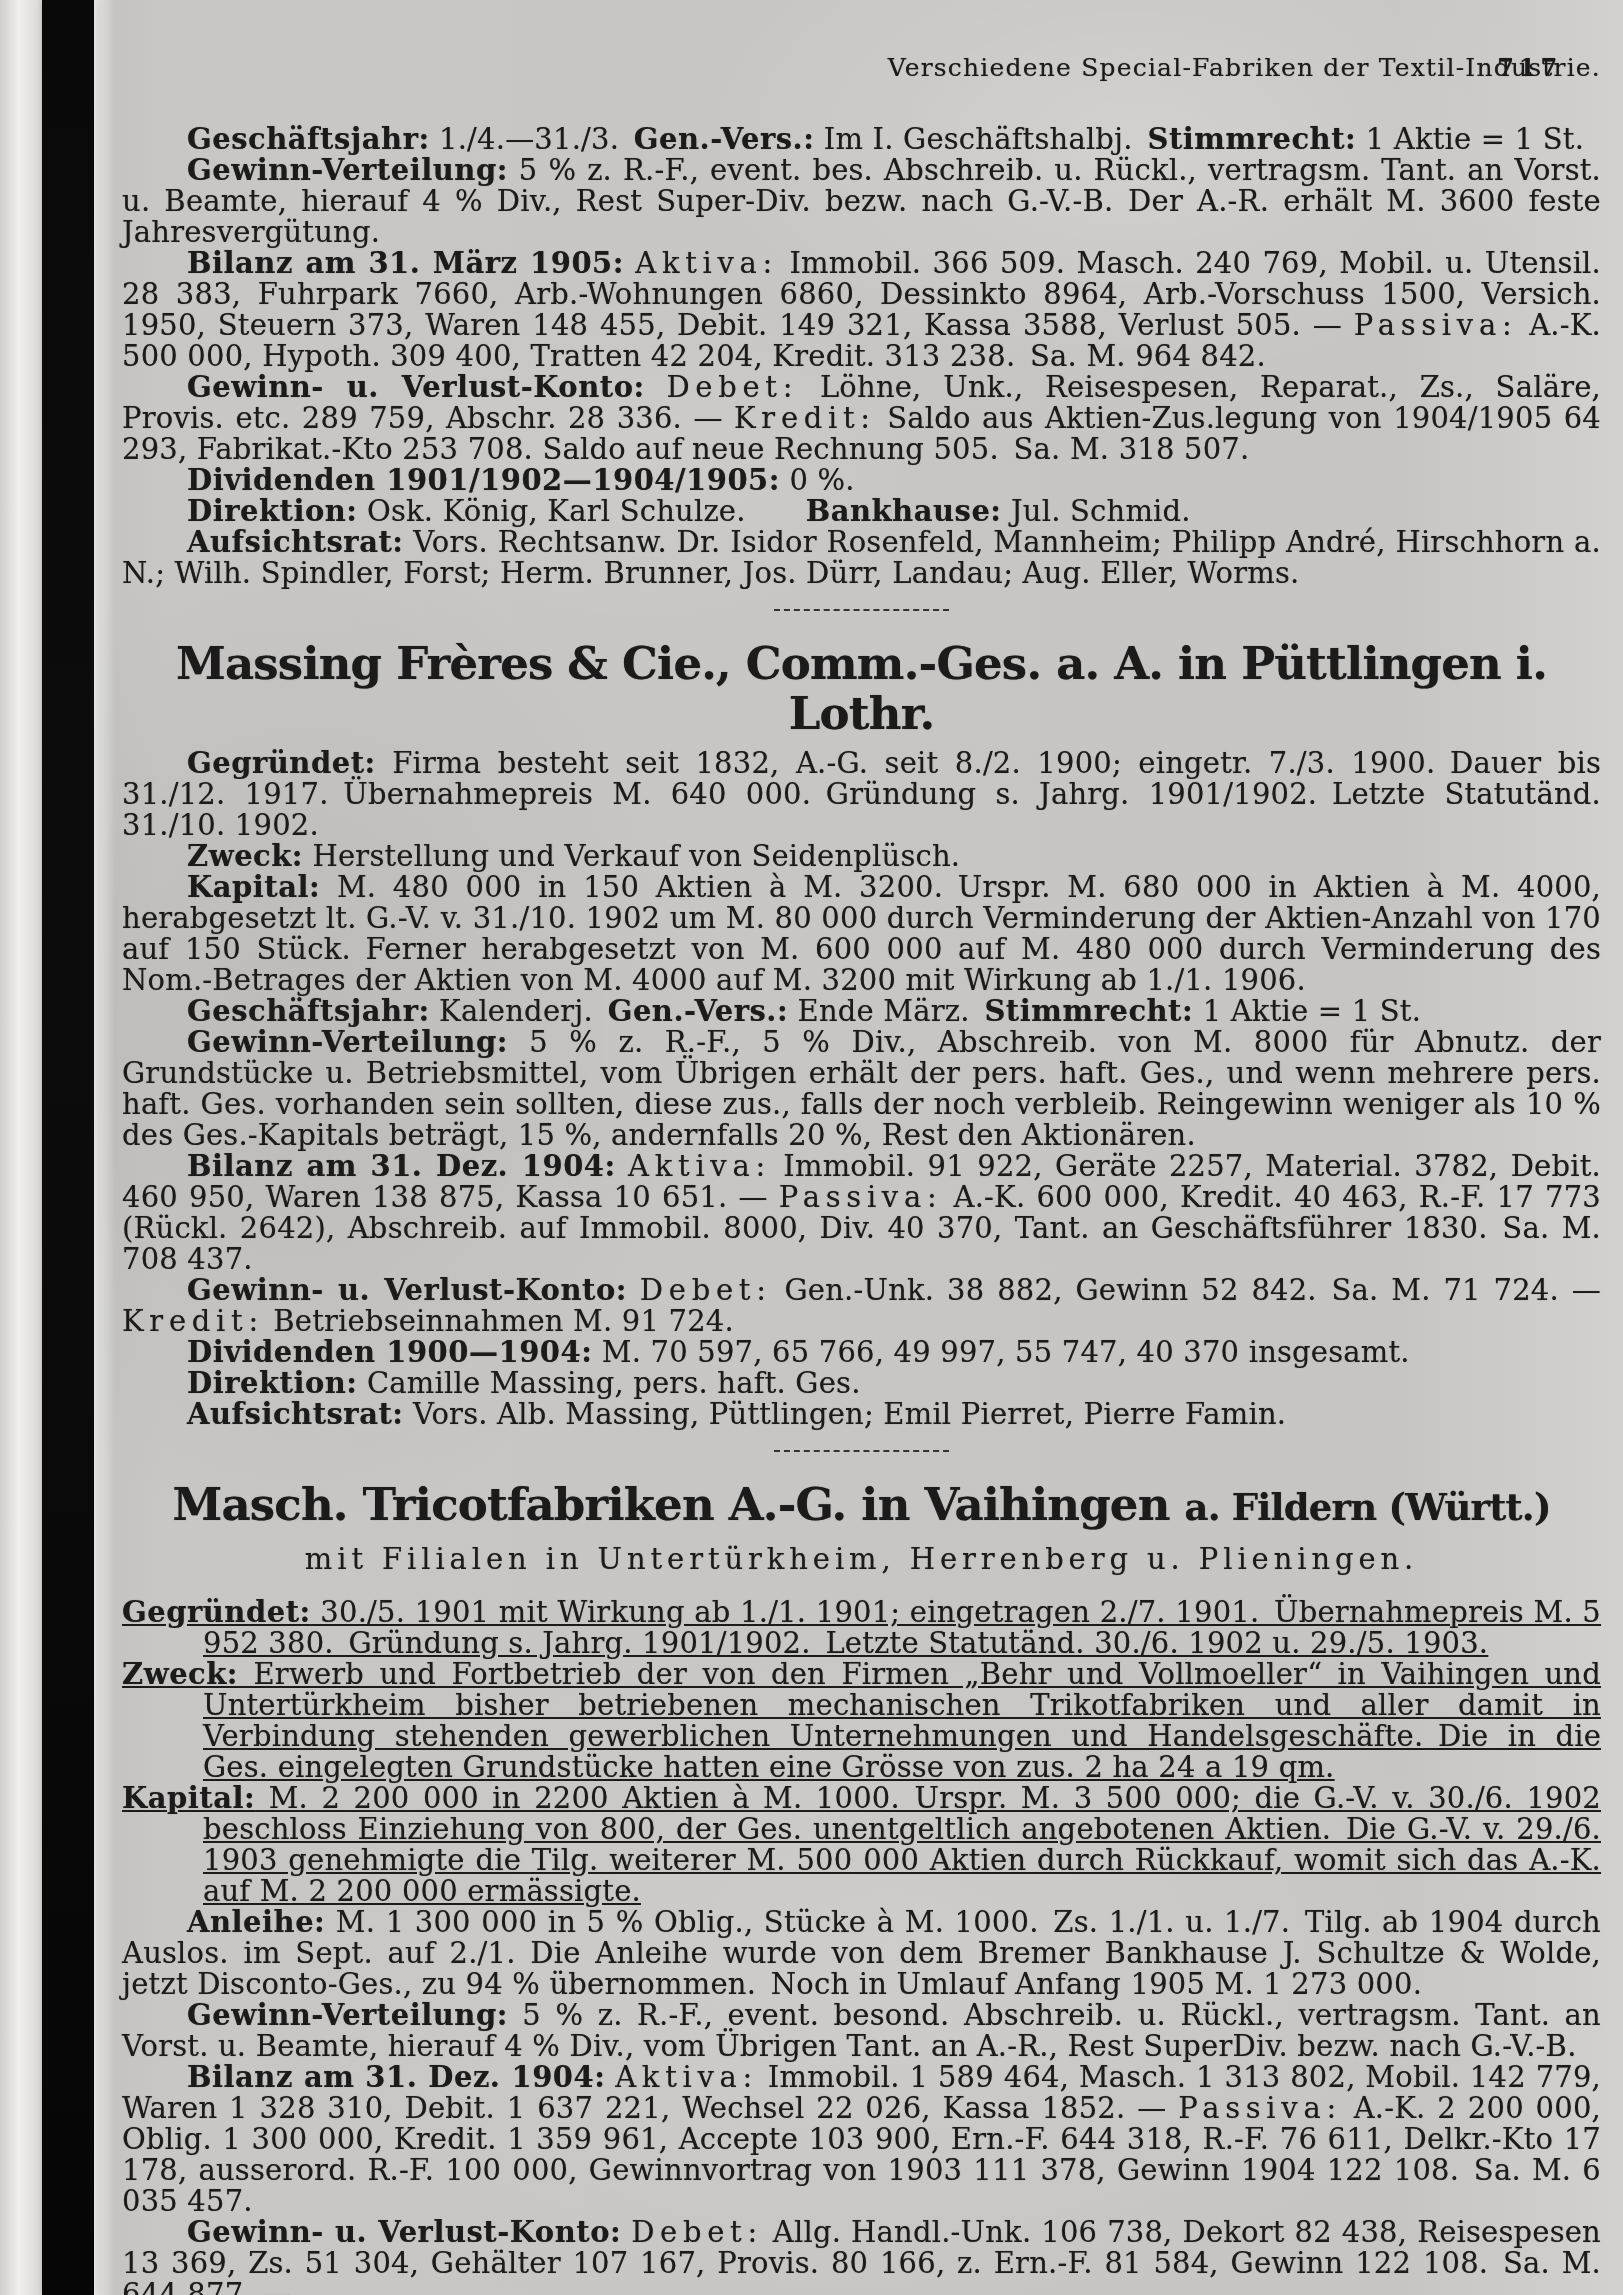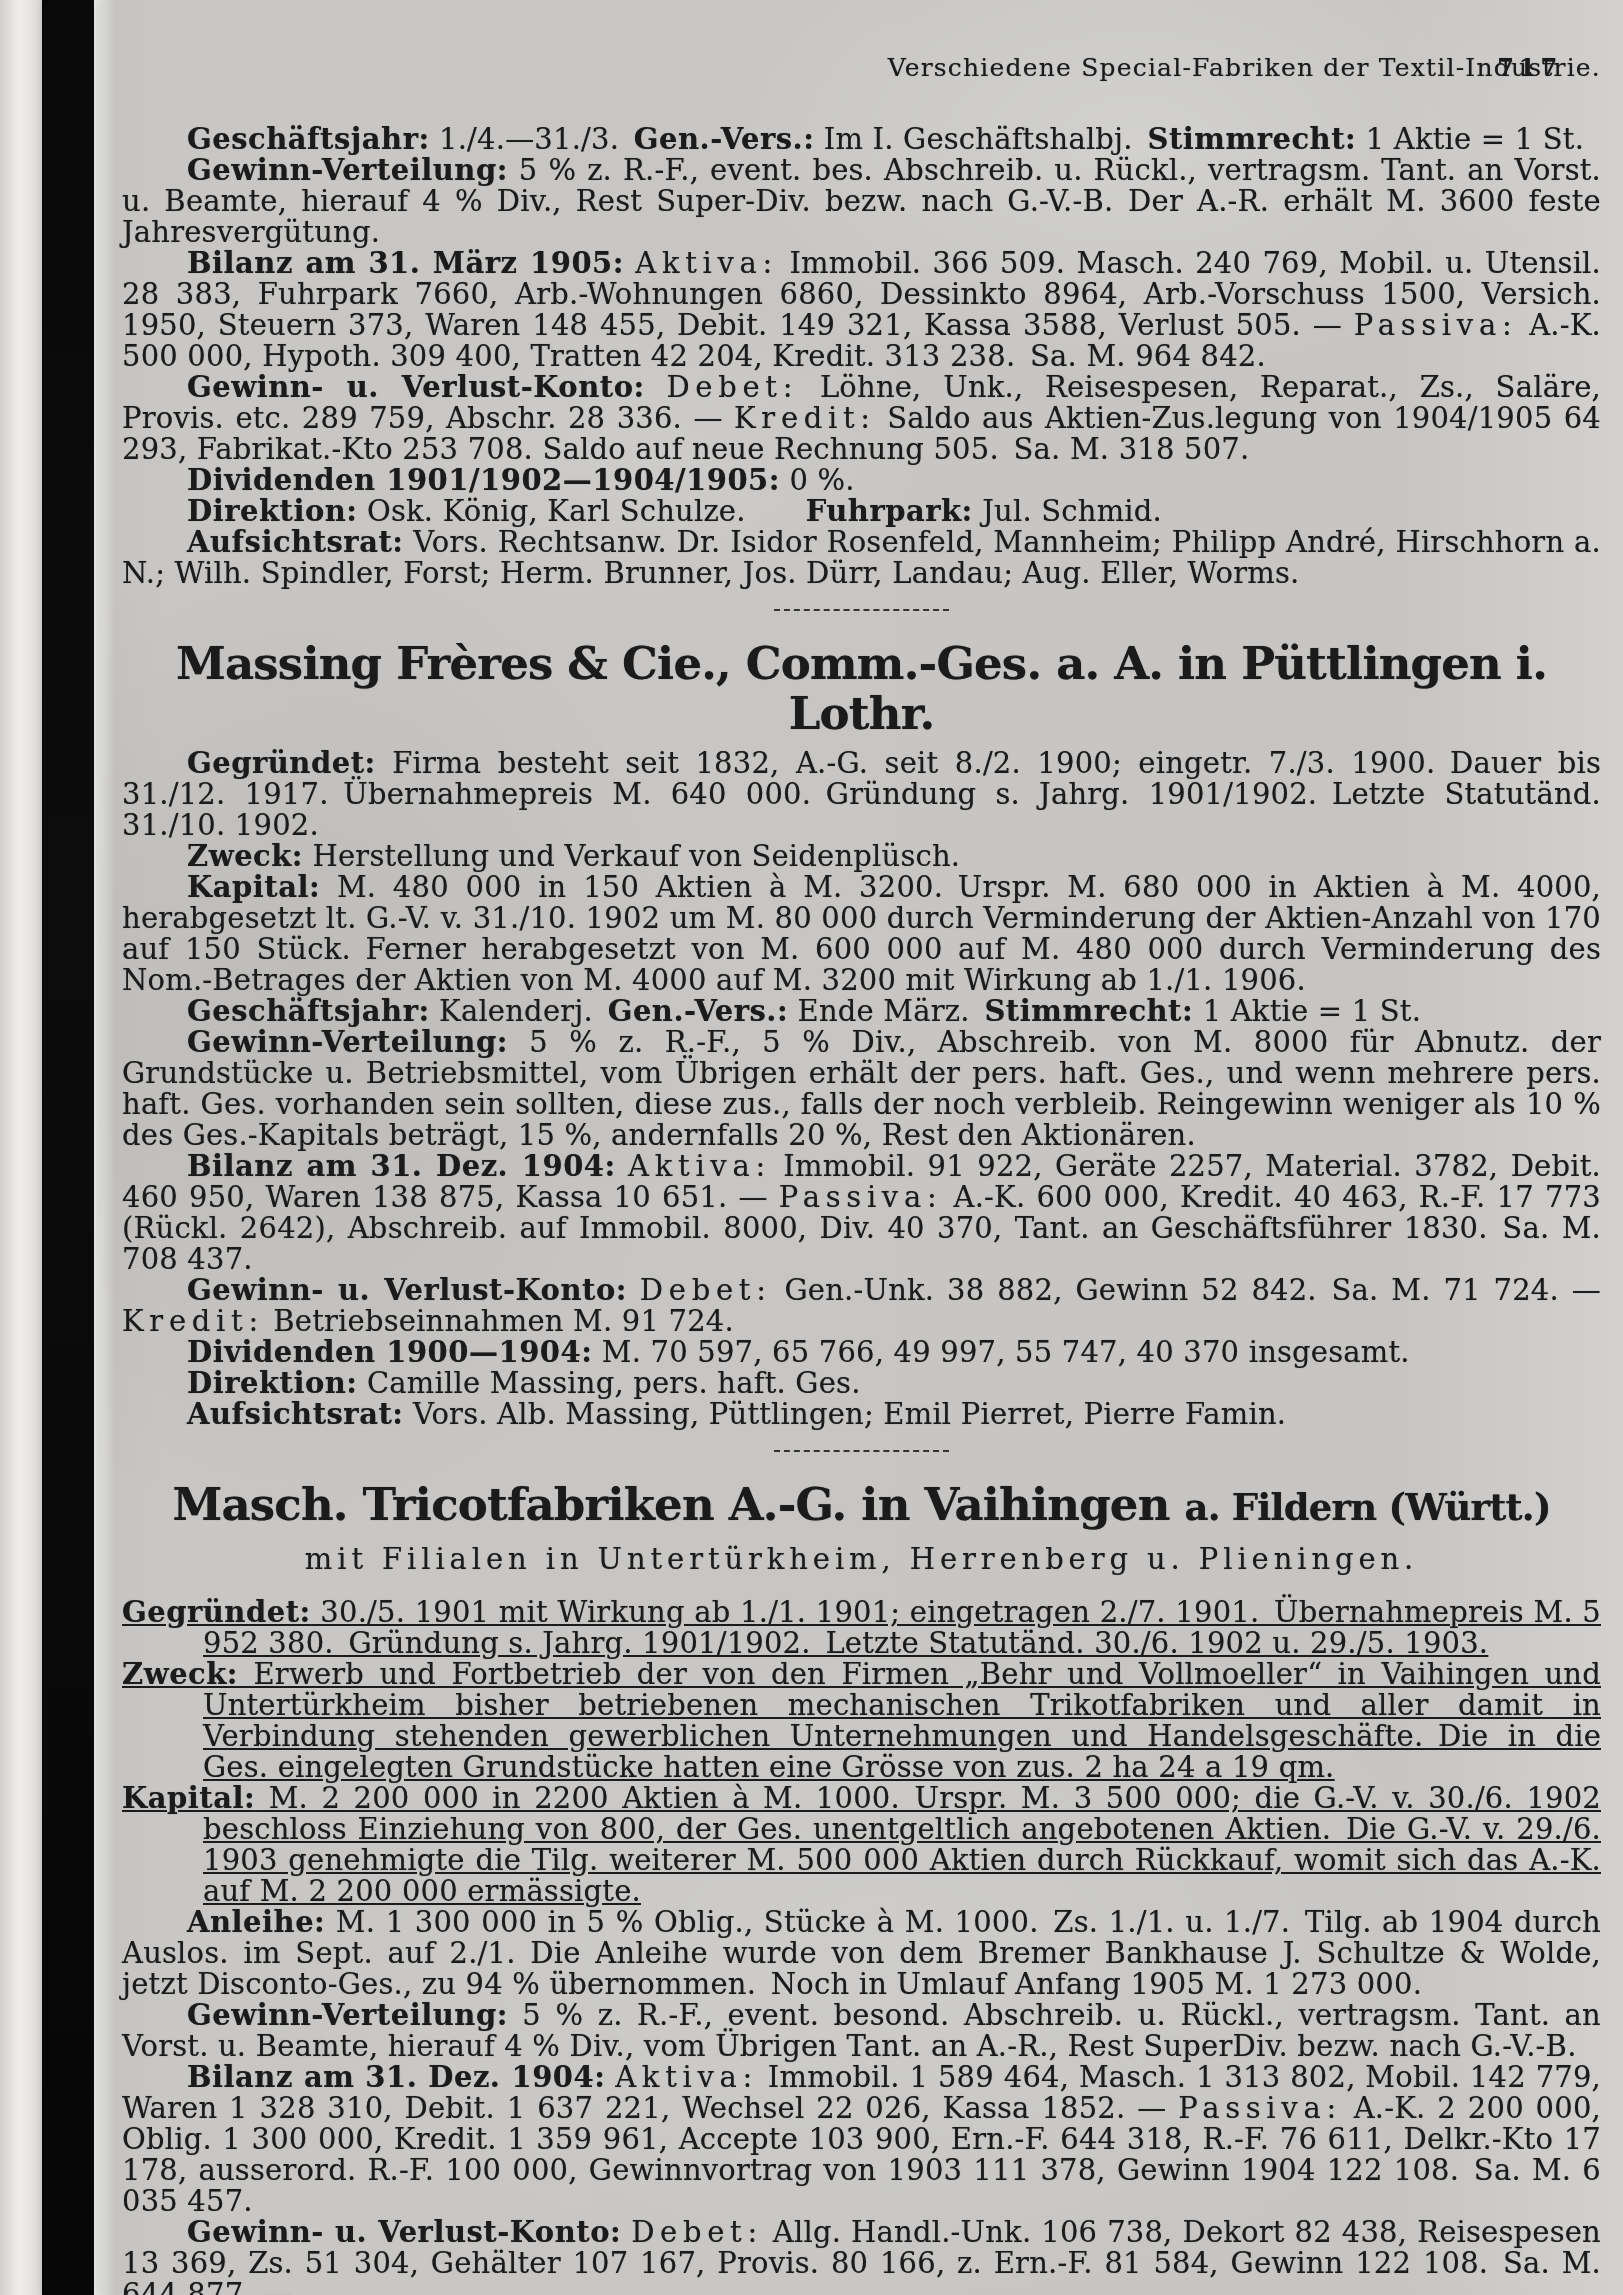--- a/index.html
+++ b/index.html
@@ -69,21 +69,21 @@
       <span class="page-number">717</span>
     </div>
 
     <div class="body-text" id="entries">
         <section class="company">
           <p class="para"><span class="lbl">Geschäftsjahr:</span><span> 1./4.—31./3. </span><span class="lbl">Gen.-Vers.:</span><span> Im I. Geschäftshalbj. </span><span class="lbl">Stimmrecht:</span><span> 1 Aktie = 1 St.</span></p>
           <p class="para"><span class="lbl">Gewinn-Verteilung:</span><span> 5 % z. R.-F., event. bes. Abschreib. u. Rückl., vertragsm. Tant. an Vorst. u. Beamte, hierauf 4 % Div., Rest Super-Div. bezw. nach G.-V.-B. Der A.-R. erhält M. 3600 feste Jahresvergütung.</span></p>
           <p class="para"><span class="lbl">Bilanz am 31. März 1905:</span><span> </span><span class="sperr">Aktiva:</span><span> Immobil. 366 509. Masch. 240 769, Mobil. u. Utensil. 28 383, Fuhrpark 7660, Arb.-Wohnungen 6860, Dessinkto 8964, Arb.-Vorschuss 1500, Versich. 1950, Steuern 373, Waren 148 455, Debit. 149 321, Kassa 3588, Verlust 505. — </span><span class="sperr">Passiva:</span><span> A.-K. 500 000, Hypoth. 309 400, Tratten 42 204, Kredit. 313 238. Sa. M. 964 842.</span></p>
           <p class="para"><span class="lbl">Gewinn- u. Verlust-Konto:</span><span> </span><span class="sperr">Debet:</span><span> Löhne, Unk., Reisespesen, Reparat., Zs., Saläre, Provis. etc. 289 759, Abschr. 28 336. — </span><span class="sperr">Kredit:</span><span> Saldo aus Aktien-Zus.legung von 1904/1905 64 293, Fabrikat.-Kto 253 708. Saldo auf neue Rechnung 505. Sa. M. 318 507.</span></p>
           <p class="para"><span class="lbl">Dividenden 1901/1902—1904/1905:</span><span> 0 %.</span></p>
-          <p class="para"><span class="lbl">Direktion:</span><span> Osk. König, Karl Schulze.</span><span class="gap"></span><span class="lbl">Fuhrpark:</span><span> Jul. Schmid.</span></p>
+          <p class="para"><span class="lbl">Direktion:</span><span> Osk. König, Karl Schulze.</span><span class="gap"></span><span class="lbl">Bankhause:</span><span> Jul. Schmid.</span></p>
           <p class="para"><span class="lbl">Aufsichtsrat:</span><span> Vors. Rechtsanw. Dr. Isidor Rosenfeld, Mannheim; Philipp André, Hirschhorn a. N.; Wilh. Spindler, Forst; Herm. Brunner, Jos. Dürr, Landau; Aug. Eller, Worms.</span></p>
         </section>
         <hr class="section-divider">
         <section class="company">
           <h2 class="company-heading"><span class="h-main">Massing Frères &amp; Cie., Comm.-Ges. a. A. in Püttlingen i. Lothr.</span></h2>
           <p class="para"><span class="lbl">Gegründet:</span><span> Firma besteht seit 1832, A.-G. seit 8./2. 1900; eingetr. 7./3. 1900. Dauer bis 31./12. 1917. Übernahmepreis M. 640 000. Gründung s. Jahrg. 1901/1902. Letzte Statutänd. 31./10. 1902.</span></p>
           <p class="para"><span class="lbl">Zweck:</span><span> Herstellung und Verkauf von Seidenplüsch.</span></p>
           <p class="para"><span class="lbl">Kapital:</span><span> M. 480 000 in 150 Aktien à M. 3200. Urspr. M. 680 000 in Aktien à M. 4000, herabgesetzt lt. G.-V. v. 31./10. 1902 um M. 80 000 durch Verminderung der Aktien-Anzahl von 170 auf 150 Stück. Ferner herabgesetzt von M. 600 000 auf M. 480 000 durch Verminderung des Nom.-Betrages der Aktien von M. 4000 auf M. 3200 mit Wirkung ab 1./1. 1906.</span></p>
           <p class="para"><span class="lbl">Geschäftsjahr:</span><span> Kalenderj. </span><span class="lbl">Gen.-Vers.:</span><span> Ende März. </span><span class="lbl">Stimmrecht:</span><span> 1 Aktie = 1 St.</span></p>
           <p class="para"><span class="lbl">Gewinn-Verteilung:</span><span> 5 % z. R.-F., 5 % Div., Abschreib. von M. 8000 für Abnutz. der Grundstücke u. Betriebsmittel, vom Übrigen erhält der pers. haft. Ges., und wenn mehrere pers. haft. Ges. vorhanden sein sollten, diese zus., falls der noch verbleib. Reingewinn weniger als 10 % des Ges.-Kapitals beträgt, 15 %, andernfalls 20 %, Rest den Aktionären.</span></p>

